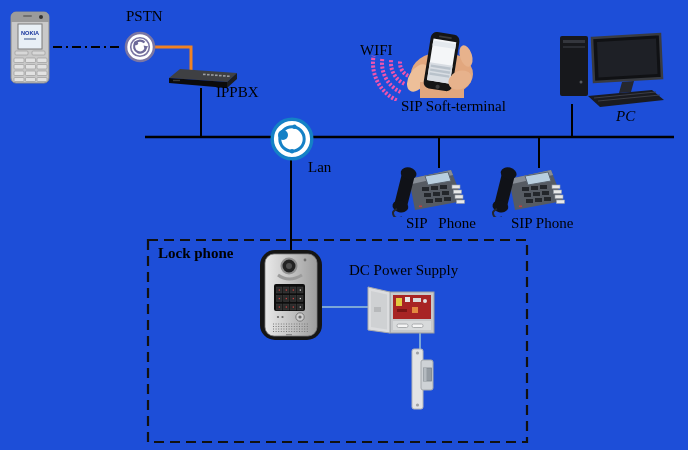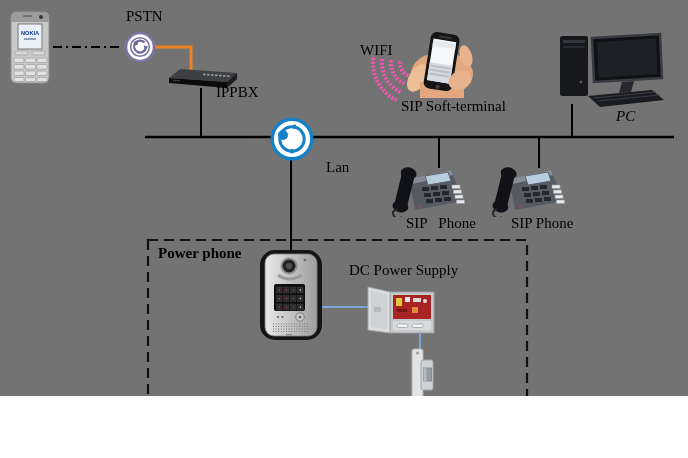--- a/index.html
+++ b/index.html
@@ -1,17 +1,17 @@
 <!DOCTYPE html>
 <html><head>
 <meta charset="utf-8">
 <style>
   html,body{margin:0;padding:0;background:#fff;}
   #canvas{
-    position:relative;width:688px;height:396px;background:#737373;
+    position:relative;width:688px;height:450px;background:#1d4ed8;
     font-family:"Liberation Serif", serif; color:#000; overflow:hidden;
   }
   .layer{position:absolute;left:0;top:0;pointer-events:none;}
   .dev{position:absolute;}
   .label{
     position:absolute;font-size:15px;line-height:1.1;color:#000;
     white-space:pre;font-family:"Liberation Serif", serif;
   }
   .label.bold{font-weight:bold;}
 </style>
@@ -256,22 +256,22 @@
     <rect x="5" y="1" width="11" height="60" rx="2" fill="#e2e3e5" stroke="#b2b4b7"></rect>
     <circle cx="10.5" cy="5" r="1.6" fill="#9fa1a4"></circle>
     <circle cx="10.5" cy="57" r="1.6" fill="#9fa1a4"></circle>
     <rect x="14" y="12" width="12" height="30" rx="2" fill="#ced2d6" stroke="#a4a8ac"></rect>
     <rect x="16.5" y="20" width="8" height="13" fill="#959ca3" stroke="#7d848b" stroke-width="0.8"></rect>
     <rect x="16.5" y="20" width="3" height="13" fill="#b4bac0"></rect>
   </svg>
 
   <div class="label" style="left:126px;top:8px;">PSTN</div>
   <div class="label" style="left:216px;top:84px;">IPPBX</div>
-  <div class="label" style="left:308px;top:159px;margin-left:18px;">Lan</div>
+  <div class="label" style="left:308px;top:159px;">Lan</div>
   <div class="label" style="left:360px;top:42px;font-family:Liberation Serif, serif;">WIFI</div>
   <div class="label" style="left:401px;top:98px;font-family:Liberation Serif, serif;">SIP Soft-terminal</div>
   <div class="label" style="left:616px;top:108px;font-style:italic;">PC</div>
   <div class="label" style="left:406px;top:215px;">SIP   Phone</div>
   <div class="label" style="left:511px;top:215px;">SIP Phone</div>
-  <div class="label bold" style="left:158px;top:245px;">Power phone</div>
+  <div class="label bold" style="left:158px;top:245px;">Lock phone</div>
   <div class="label" style="left:349px;top:262px;">DC Power Supply</div>
 
 </div>
 
 </body></html>

